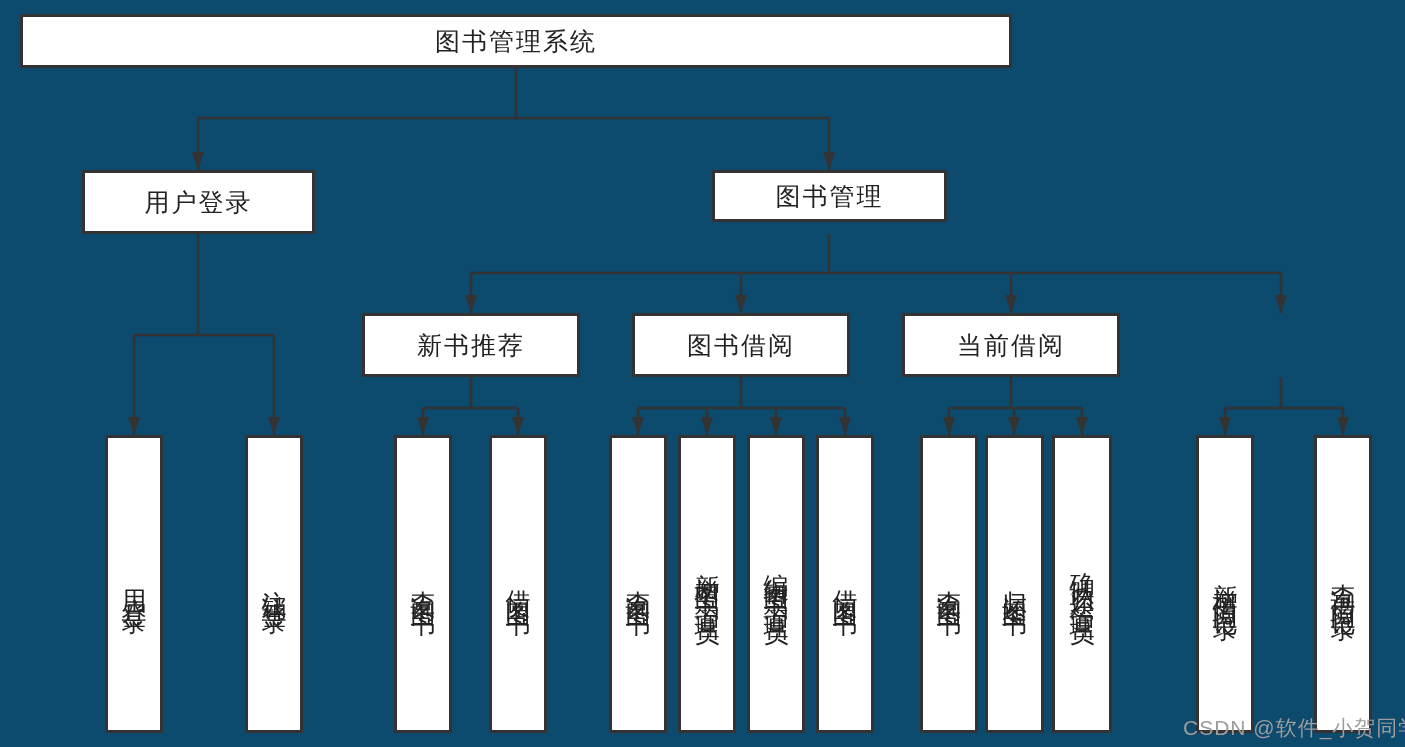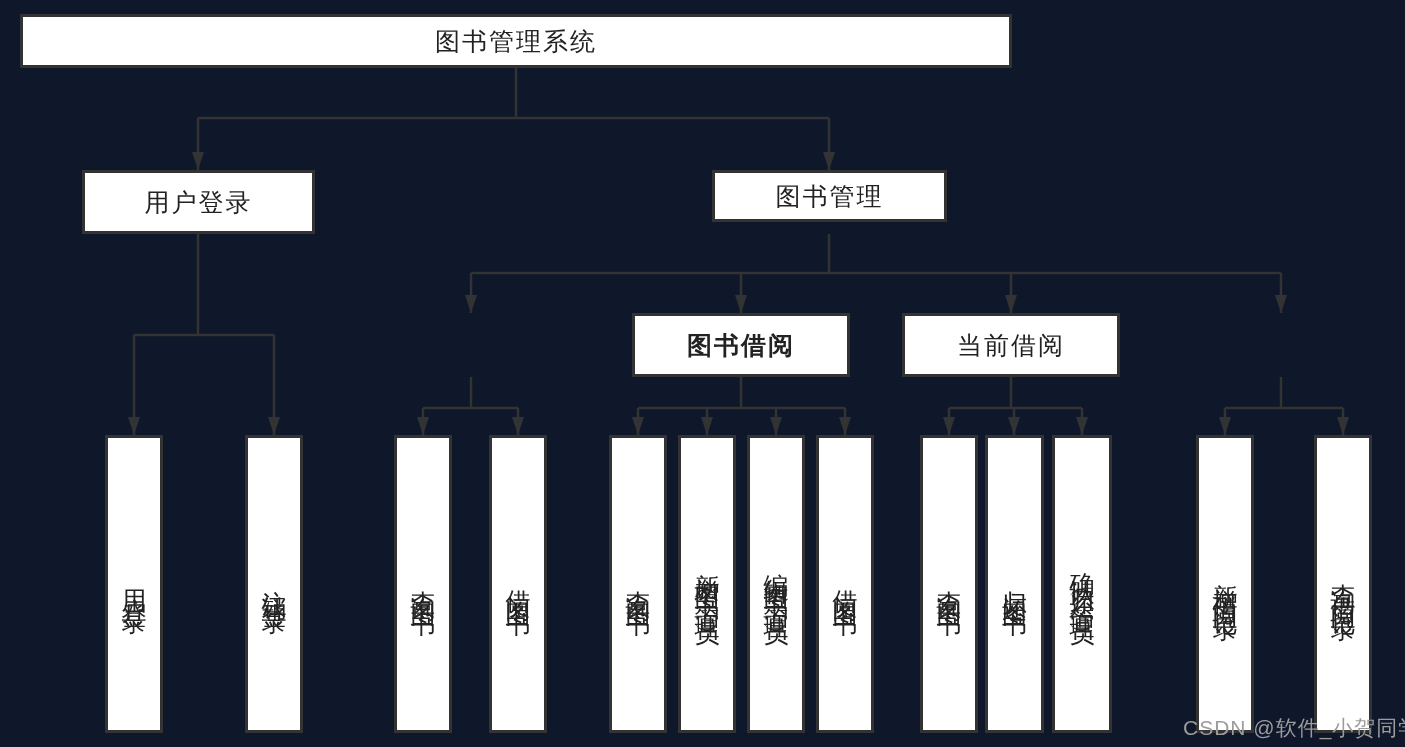--- a/index.html
+++ b/index.html
@@ -5,21 +5,21 @@
   html, body {
     margin: 0;
     padding: 0;
     background: #ffffff;
     font-family: "Liberation Sans", sans-serif;
   }
   #canvas {
     position: relative;
     width: 1405px;
     height: 747px;
-    background: #0f172a;
+    background: #0c4a6e;
     overflow: hidden;
   }
   #connector-layer {
     position: absolute;
     left: 0; top: 0;
     width: 1405px; height: 747px;
   }
   .hbox {
     position: absolute;
     box-sizing: border-box;
@@ -53,21 +53,21 @@
     line-height: 1;
     white-space: nowrap;
   }
   
   .n-root   { left: 20px;   top: 14px;  width: 992px; height: 54px; }
   
   .n-login  { left: 82px;   top: 170px; width: 233px; height: 64px; }
   .n-mgmt   { left: 712px;  top: 170px; width: 235px; height: 52px; }
   
   .n-rec    { left: 362px;  top: 313px; width: 218px; height: 64px; }
-  .n-borrow { left: 632px;  top: 313px; width: 218px; height: 64px; font-weight: bold; }
+  .n-borrow { left: 632px;  top: 313px; width: 218px; height: 64px; }
   .n-cur    { left: 902px;  top: 313px; width: 218px; height: 64px; text-align: right; }
   .n-record { left: 1172px; top: 313px; width: 218px; height: 64px; }
   
   .l1  { left: 105px; }
   .l2  { left: 245px; }
   .l3  { left: 394px; }
   .l4  { left: 489px; }
   .l5  { left: 609px; }
   .l6  { left: 678px; }
   .l7  { left: 747px; }
@@ -140,20 +140,21 @@
       <path d="M1225 408 L1225 435" marker-end="url(#arrow)"></path>
       <path d="M1343 408 L1343 435" marker-end="url(#arrow)"></path>
     </g>
   </svg>
 
   <div class="hbox n-root">图书管理系统</div>
 
   <div class="hbox n-login">用户登录</div>
   <div class="hbox n-mgmt">图书管理</div>
 
+  <div class="hbox n-rec">新书推荐</div>
   <div class="hbox n-borrow">图书借阅</div>
   <div class="hbox n-cur">当前借阅</div>
 
   <div class="vbox l1">
     <span>用户登录</span>
   </div>
   <div class="vbox l2">
     <span>注销登录</span>
   </div>
   <div class="vbox l3">

